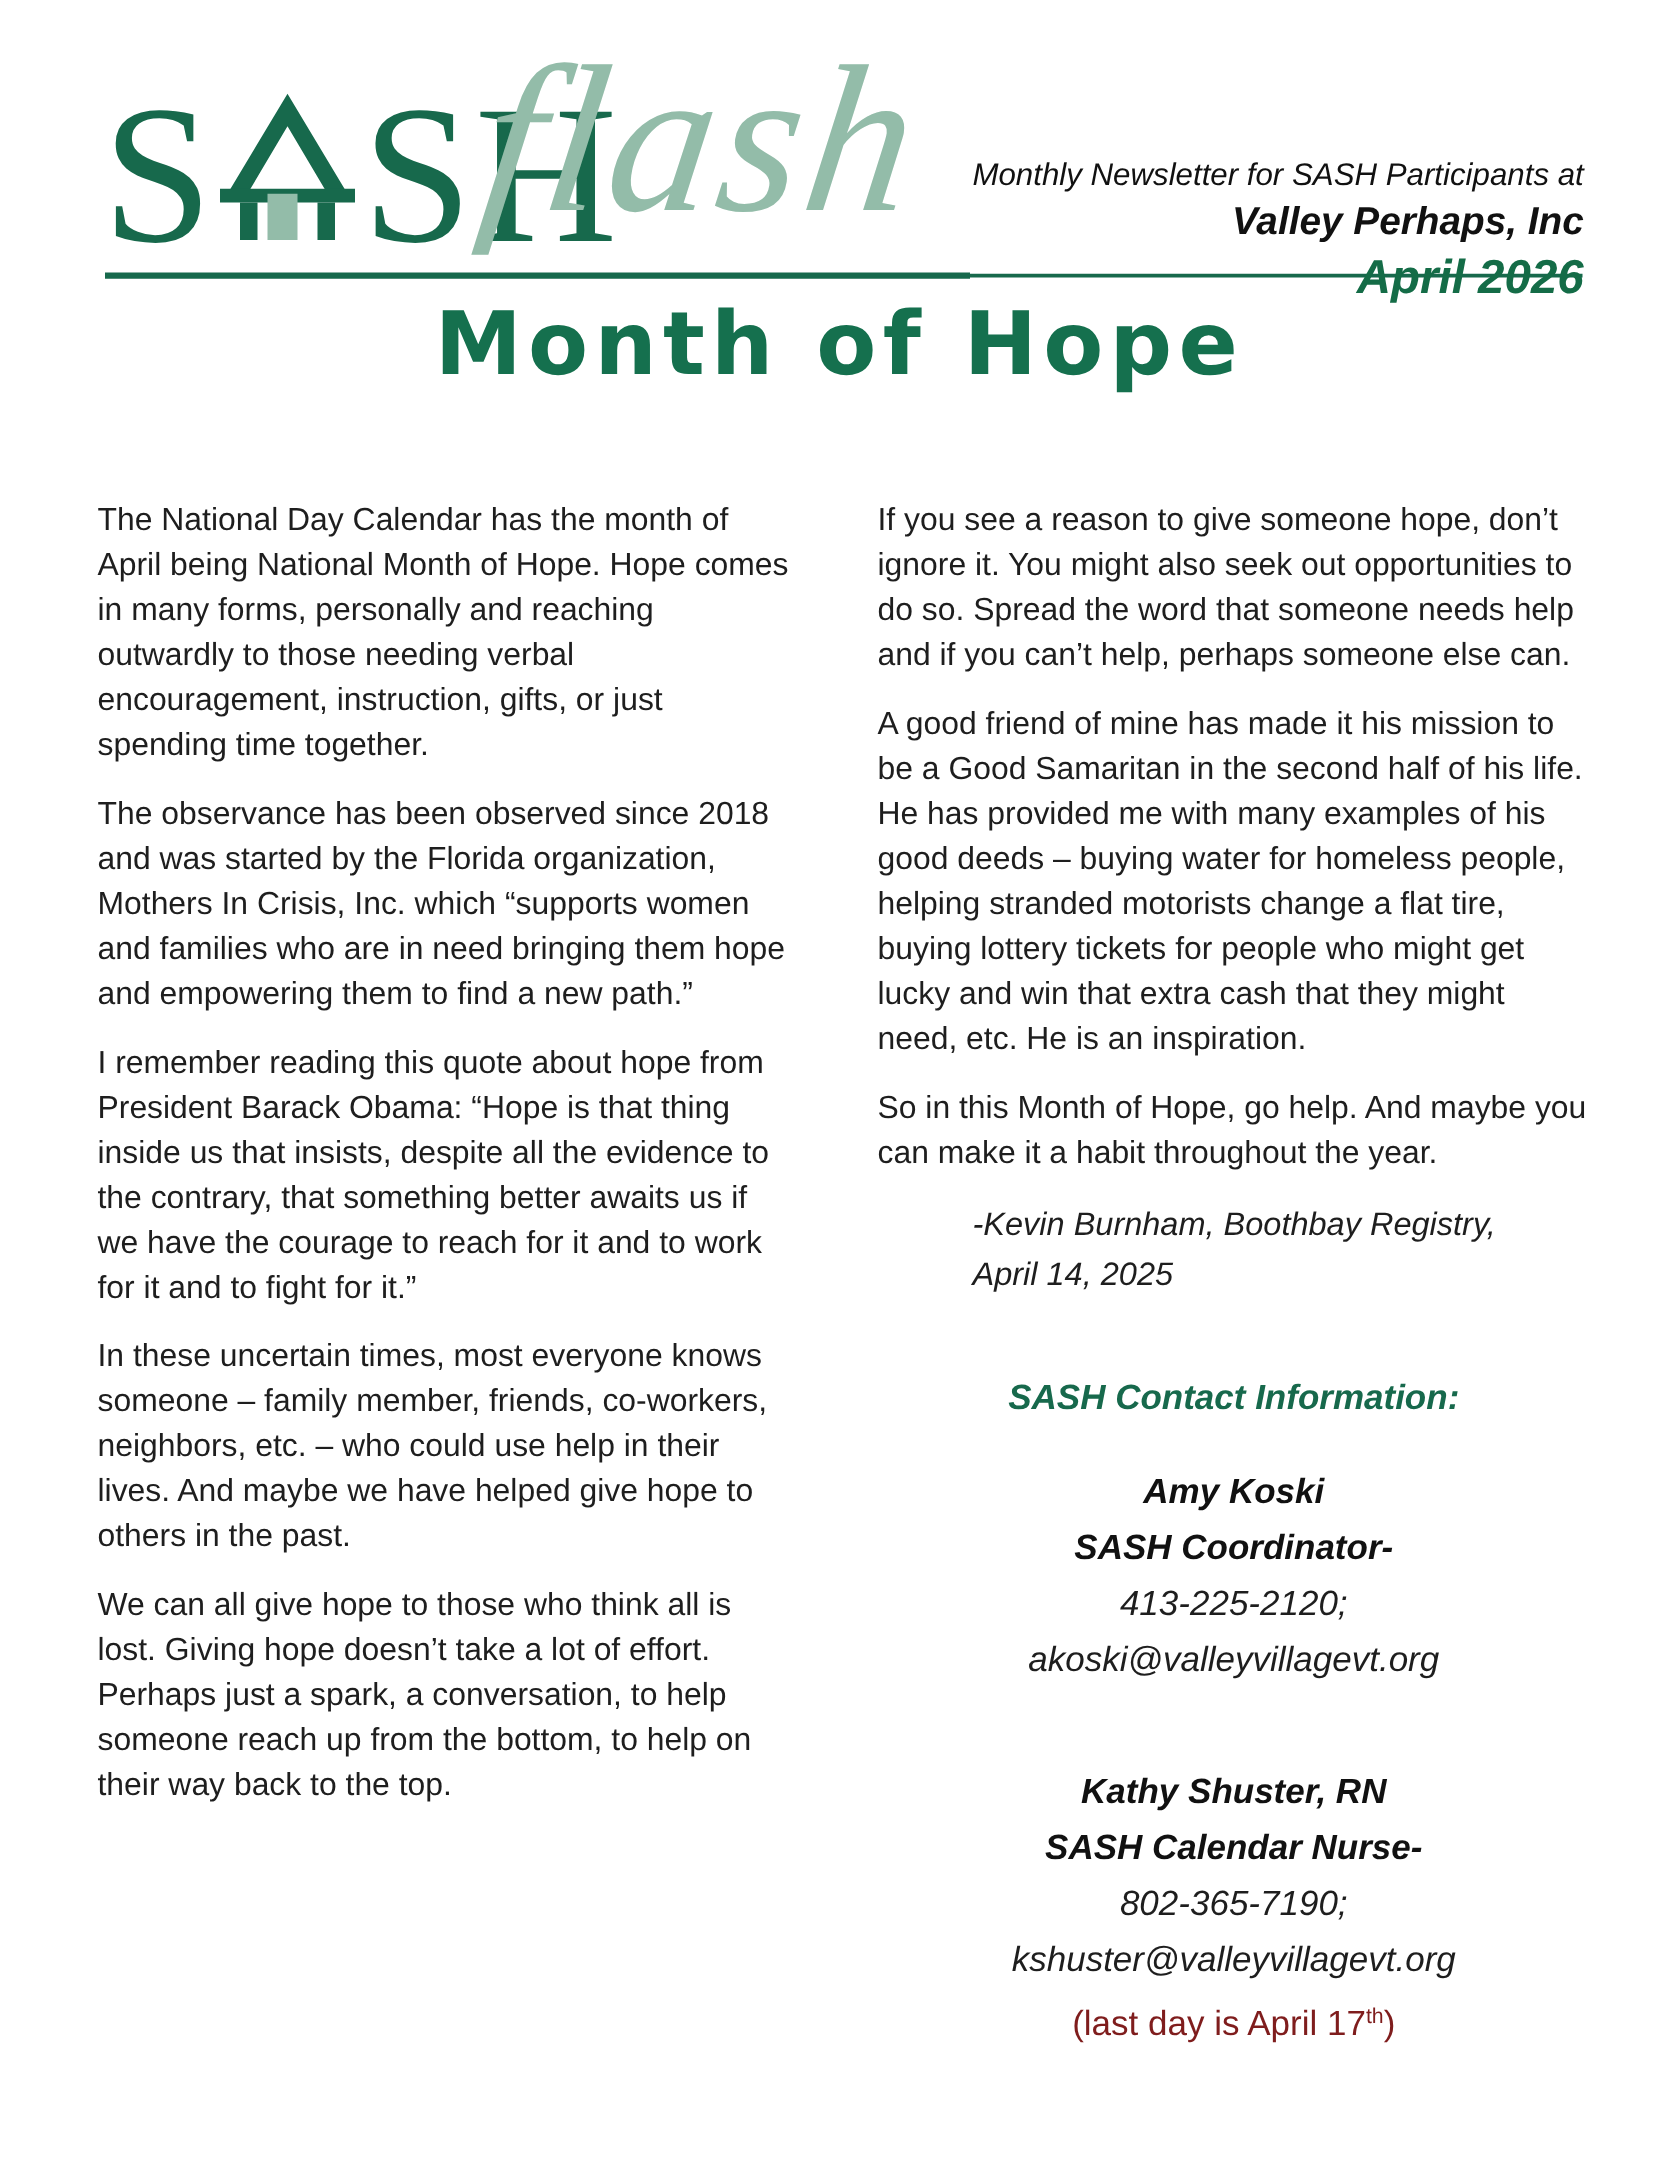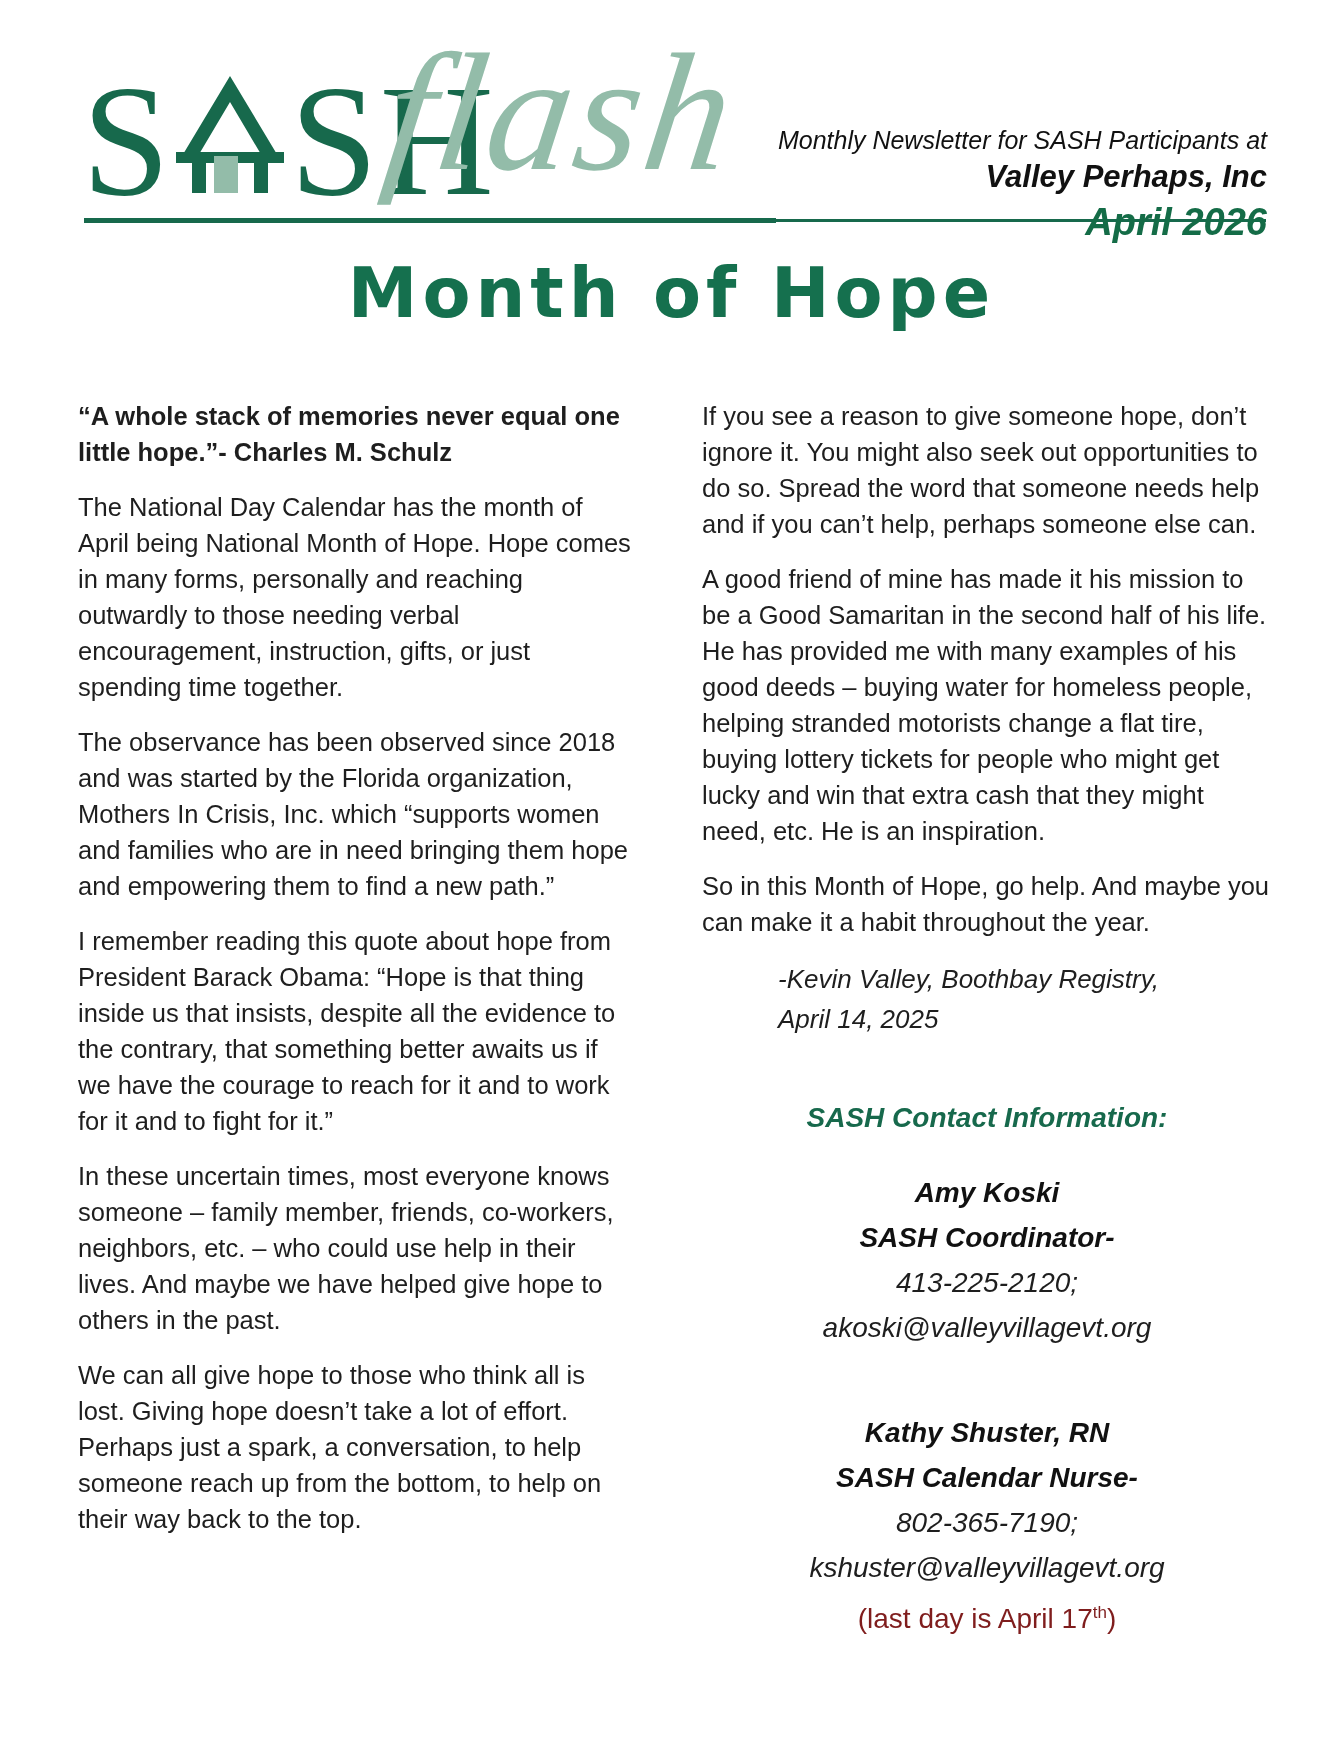--- a/index.html
+++ b/index.html
@@ -53,21 +53,21 @@
   .tagline1 { font-style: italic; font-size: 25px; color: #111; line-height: 34px; }
   .tagline2 { font-style: italic; font-weight: bold; font-size: 31px; color: #111; line-height: 40px; }
   .tagline3 { font-style: italic; font-weight: bold; font-size: 38px; color: #146c47; line-height: 50px; }
 
   .rule-left  { position: absolute; left: 84px;  top: 218px; width: 692px; height: 5px; background: #17694c; }
   .rule-right { position: absolute; left: 776px; top: 219px; width: 490px; height: 3px; background: #17694c; }
 
   
   .page-title {
     position: absolute;
-    top: 252px;
+    top: 234px;
     left: 0;
     width: 100%;
     text-align: center;
     font-family: "DejaVu Sans", sans-serif;
     font-weight: 600;
     font-size: 70px;
     letter-spacing: 5px;
     color: #15704e;
     z-index: 1;
   }
@@ -153,35 +153,34 @@
   </div>
 
   <div class="rule-left"></div>
   <div class="rule-right"></div>
 
   <div class="page-title">Month of Hope</div>
 
   <div class="columns">
 
     <div class="col col-left">
-      <p class="quote-heading">“A whole stack of memories never equal one little hope.”- Charles M. Schulz</p>
       <p>The National Day Calendar has the month of April being National Month of Hope. Hope comes in many forms, personally and reaching outwardly to those needing verbal encouragement, instruction, gifts, or just spending time together.</p>
       <p>The observance has been observed since 2018 and was started by the Florida organization, Mothers In Crisis, Inc. which “supports women and families who are in need bringing them hope and empowering them to find a new path.”</p>
       <p>I remember reading this quote about hope from President Barack Obama: “Hope is that thing inside us that insists, despite all the evidence to the contrary, that something better awaits us if we have the courage to reach for it and to work for it and to fight for it.”</p>
       <p>In these uncertain times, most everyone knows someone – family member, friends, co-workers, neighbors, etc. – who could use help in their lives. And maybe we have helped give hope to others in the past.</p>
       <p>We can all give hope to those who think all is lost. Giving hope doesn’t take a lot of effort. Perhaps just a spark, a conversation, to help someone reach up from the bottom, to help on their way back to the top.</p>
     </div>
 
     <div class="col col-right">
       <p>If you see a reason to give someone hope, don’t ignore it. You might also seek out opportunities to do so. Spread the word that someone needs help and if you can’t help, perhaps someone else can.</p>
       <p>A good friend of mine has made it his mission to be a Good Samaritan in the second half of his life. He has provided me with many examples of his good deeds – buying water for homeless people, helping stranded motorists change a flat tire, buying lottery tickets for people who might get lucky and win that extra cash that they might need, etc. He is an inspiration.</p>
       <p>So in this Month of Hope, go help. And maybe you can make it a habit throughout the year.</p>
 
       <div class="attribution">
-        <div>-Kevin Valley, Boothbay Registry,</div>
+        <div>-Kevin Burnham, Boothbay Registry,</div>
         <div>April 14, 2025</div>
       </div>
 
       <div class="contact">
         <div class="contact-heading">SASH Contact Information:</div>
 
         <div class="contact-entry">
           <div class="c-name">Amy Koski</div>
           <div class="c-role">SASH Coordinator-</div>
           <div class="c-phone">413-225-2120;</div>

